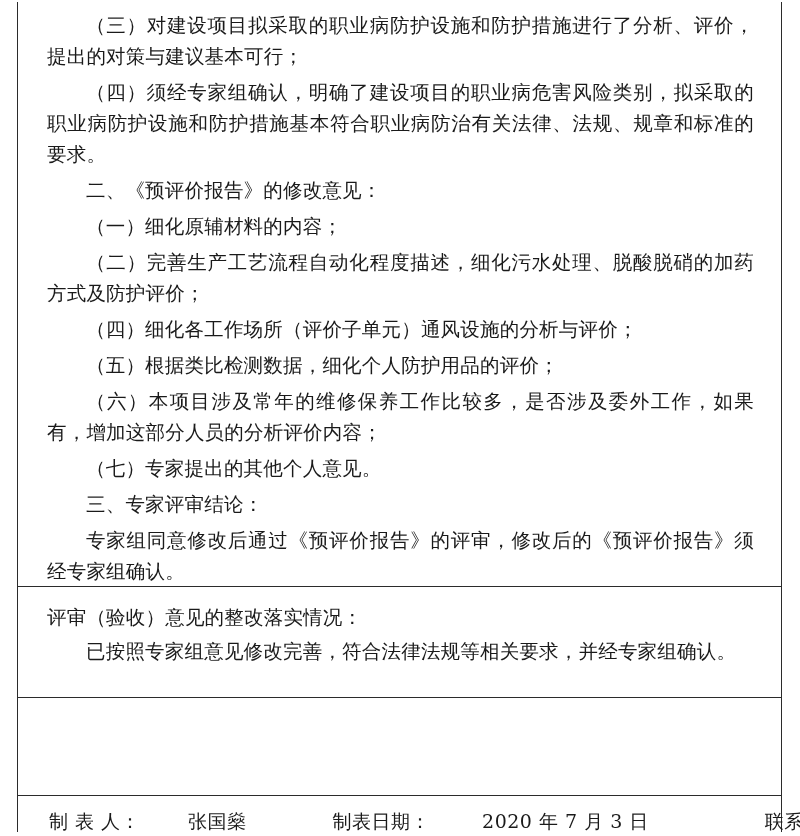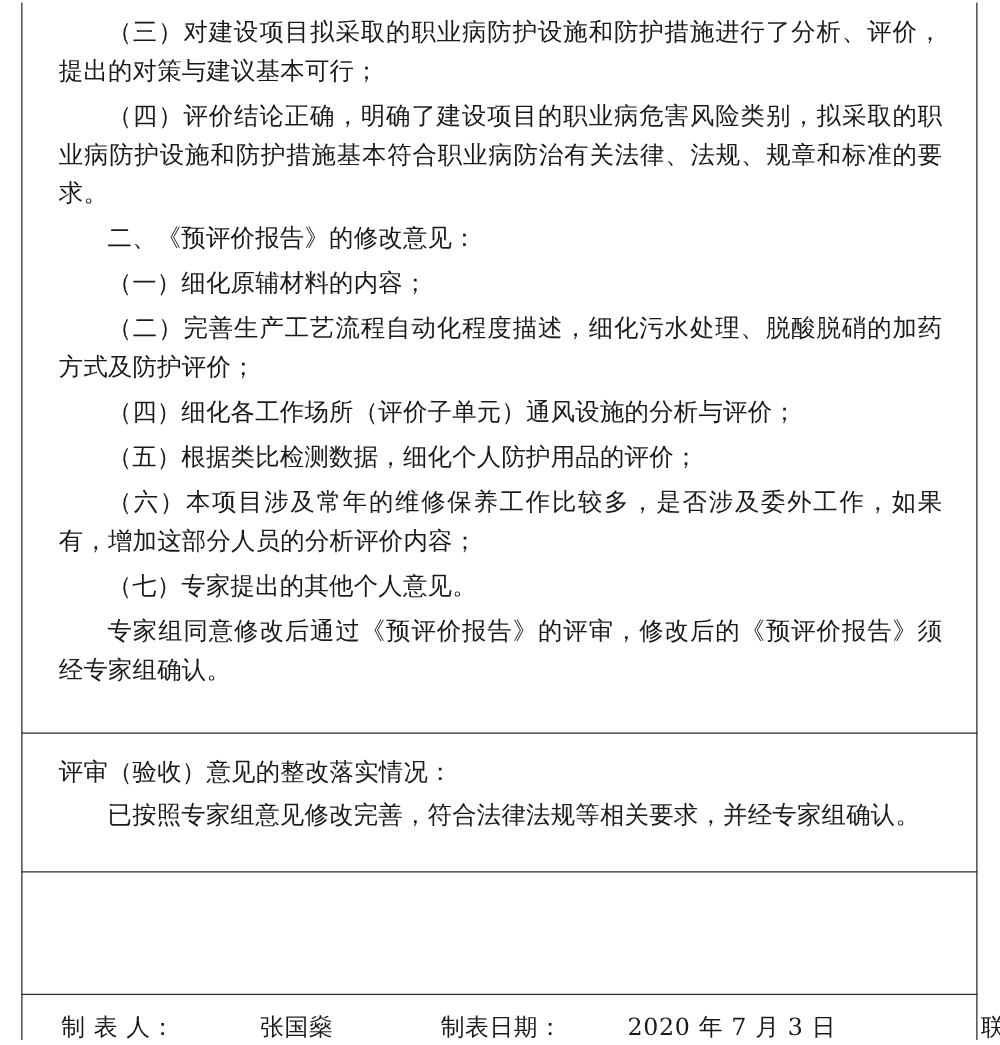--- a/index.html
+++ b/index.html
@@ -85,46 +85,47 @@
     display: flex;
     align-items: baseline;
     font-size: 19px;
     letter-spacing: 0.5px;
     gap: 40px;
   }
   .footer-cell {
     white-space: nowrap;
   }
   .fc-maker { margin-left: 6px; }
-  .fc-maker-name { margin-left: 28px; }
+  .fc-maker-name { margin-left: 8px; }
   .fc-date-label { margin-left: 46px; }
   .fc-date-value { margin-left: 12px; }
   .fc-phone-label { margin-left: 76px; }
   .fc-phone-value { margin-left: 4px; }
 </style>
 </head>
 <body>
 
 <div class="page">
 
   <div class="frame"></div>
   <div class="rule rule-1"></div>
   <div class="rule rule-2"></div>
   <div class="rule rule-3"></div>
 
   <div class="section sec-opinions">
     <p class="line indent">（三）对建设项目拟采取的职业病防护设施和防护措施进行了分析、评价，提出的对策与建议基本可行；</p>
-    <p class="line indent">（四）评价结论正确，明确了建设项目的职业病危害风险类别，拟采取的职业病防护设施和防护措施基本符合职业病防治有关法律、法规、规章和标准的要求。</p>
+    <p class="line indent">（四）须经专家组确认，明确了建设项目的职业病危害风险类别，拟采取的职业病防护设施和防护措施基本符合职业病防治有关法律、法规、规章和标准的要求。</p>
     <p class="line indent">二、《预评价报告》的修改意见：</p>
     <p class="line indent">（一）细化原辅材料的内容；</p>
     <p class="line indent">（二）完善生产工艺流程自动化程度描述，细化污水处理、脱酸脱硝的加药方式及防护评价；</p>
     <p class="line indent">（四）细化各工作场所（评价子单元）通风设施的分析与评价；</p>
     <p class="line indent">（五）根据类比检测数据，细化个人防护用品的评价；</p>
     <p class="line indent">（六）本项目涉及常年的维修保养工作比较多，是否涉及委外工作，如果有，增加这部分人员的分析评价内容；</p>
     <p class="line indent">（七）专家提出的其他个人意见。</p>
+    <p class="line indent">三、专家评审结论：</p>
     <p class="line indent">专家组同意修改后通过《预评价报告》的评审，修改后的《预评价报告》须经专家组确认。</p>
   </div>
 
   <div class="section sec-rectify">
     <p class="line tight">评审（验收）意见的整改落实情况：</p>
     <p class="line indent">已按照专家组意见修改完善，符合法律法规等相关要求，并经专家组确认。</p>
   </div>
 
   <div class="section sec-footer">
     <div class="footer-row">

